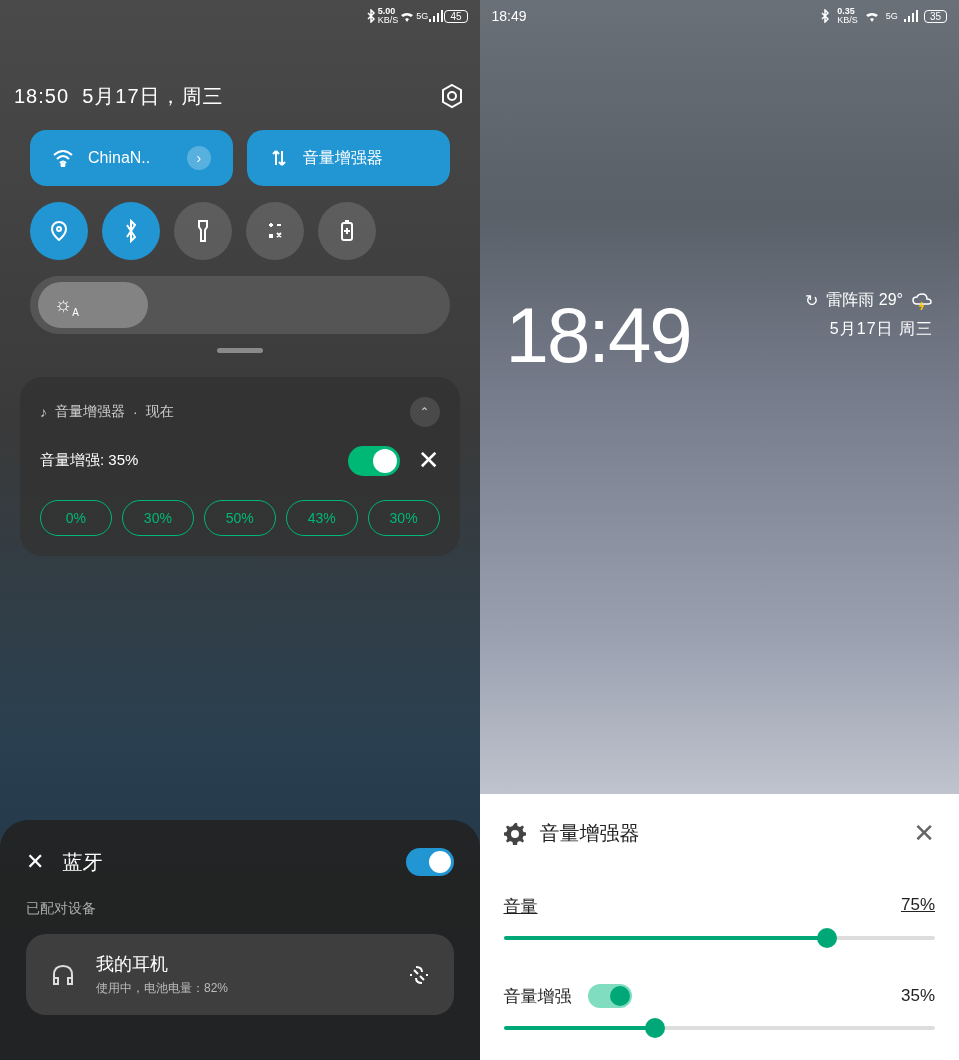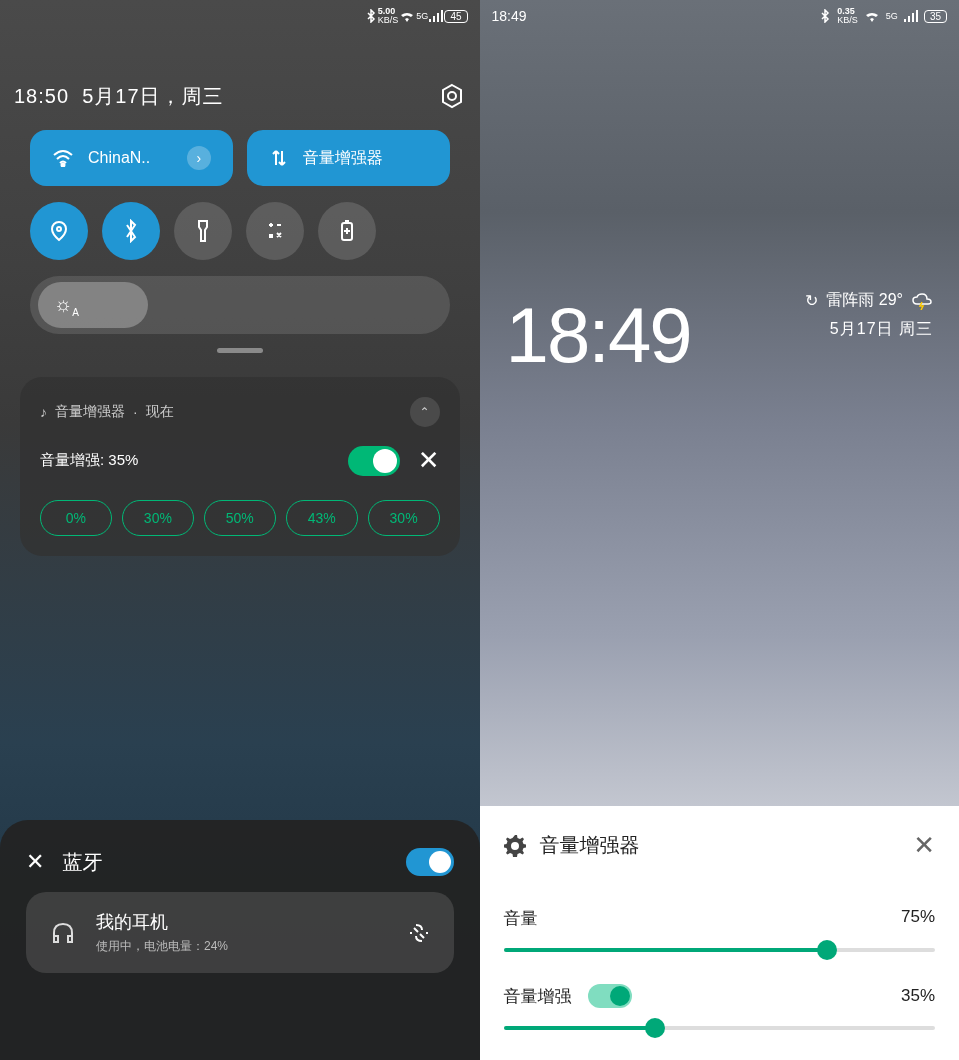--- a/index.html
+++ b/index.html
@@ -63,26 +63,26 @@
 .lock-time { font-size: 78px; font-weight: 300; letter-spacing: -2px; }
 .lock-weather { margin-left: auto; text-align: right; font-size: 16px; }
 .lock-weather .row1 { display: flex; gap: 8px; align-items: center; justify-content: flex-end; }
 .lock-weather .row2 { margin-top: 8px; letter-spacing: 1px; }
 
 
 .sheet { position: absolute; bottom: 0; left: 0; right: 0; background: #fff; color: #222; padding: 24px 24px 30px; }
 .sheet-head { display: flex; align-items: center; gap: 14px; padding-bottom: 18px; }
 .sheet-head .title { font-size: 20px; font-weight: 500; }
 .sheet-head .x { margin-left: auto; font-size: 26px; color: #666; }
-.slider-row { margin-top: 28px; }
+.slider-row { margin-top: 28px; text-decoration: underline; }
 .slider-label { display: flex; justify-content: space-between; font-size: 17px; }
 .slider-track { margin-top: 18px; height: 4px; background: #ddd; border-radius: 2px; position: relative; }
 .slider-fill { position: absolute; left: 0; top: 0; height: 100%; background: #00a878; border-radius: 2px; }
 .slider-thumb { position: absolute; top: -8px; width: 20px; height: 20px; background: #00a878; border-radius: 10px; transform: translateX(-10px); }
-.slider-row2 { margin-top: 32px; }
+.slider-row2 { margin-top: 44px; }
 .slider-label2 { display: flex; align-items: center; font-size: 17px; gap: 16px; }
 .mini-toggle { width: 44px; height: 24px; background: #80ddc0; border-radius: 12px; position: relative; }
 .mini-toggle::after { content: ""; position: absolute; left: 22px; top: 2px; width: 20px; height: 20px; background: #00a878; border-radius: 10px; }
 .slider-label2 .pct { margin-left: auto; }
 svg { display: block; }
 </style>
 </head>
 <body>
 
 <div class="phone left">
@@ -204,29 +204,30 @@
       <div class="chip">30%</div>
     </div>
   </div>
 
   <div class="bt-panel">
     <div class="bt-head">
       <span style="font-size:22px;">✕</span>
       <span class="title">蓝牙</span>
       <span class="toggle-sm"></span>
     </div>
+    <div class="bt-sub">已配对设备</div>
     <div class="bt-device">
       <span>
         <svg width="30" height="30" viewBox="0 0 30 30" fill="none" stroke="#ddd" stroke-width="2">
             <path d="M6 20 L6 15 Q6 6 15 6 Q24 6 24 15 L24 20 M6 18 L6 24 L10 24 L10 18 Z M24 18 L24 24 L20 24 L20 18 Z"></path>
           </svg>
       </span>
       <div class="info">
         <div class="name">我的耳机</div>
-        <div class="sub">使用中，电池电量：24%</div>
+        <div class="sub">使用中，电池电量：82%</div>
       </div>
       <span class="spark">
         <svg width="26" height="26" viewBox="0 0 26 26" fill="none" stroke="#fff" stroke-width="2">
             <path d="M8 8 L12 12 M14 14 L18 18 M10 5 Q16 5 16 10 M16 21 Q10 21 10 16 M4 13 L6 13 M20 13 L22 13"></path>
           </svg>
       </span>
     </div>
   </div>
 </div>
 

